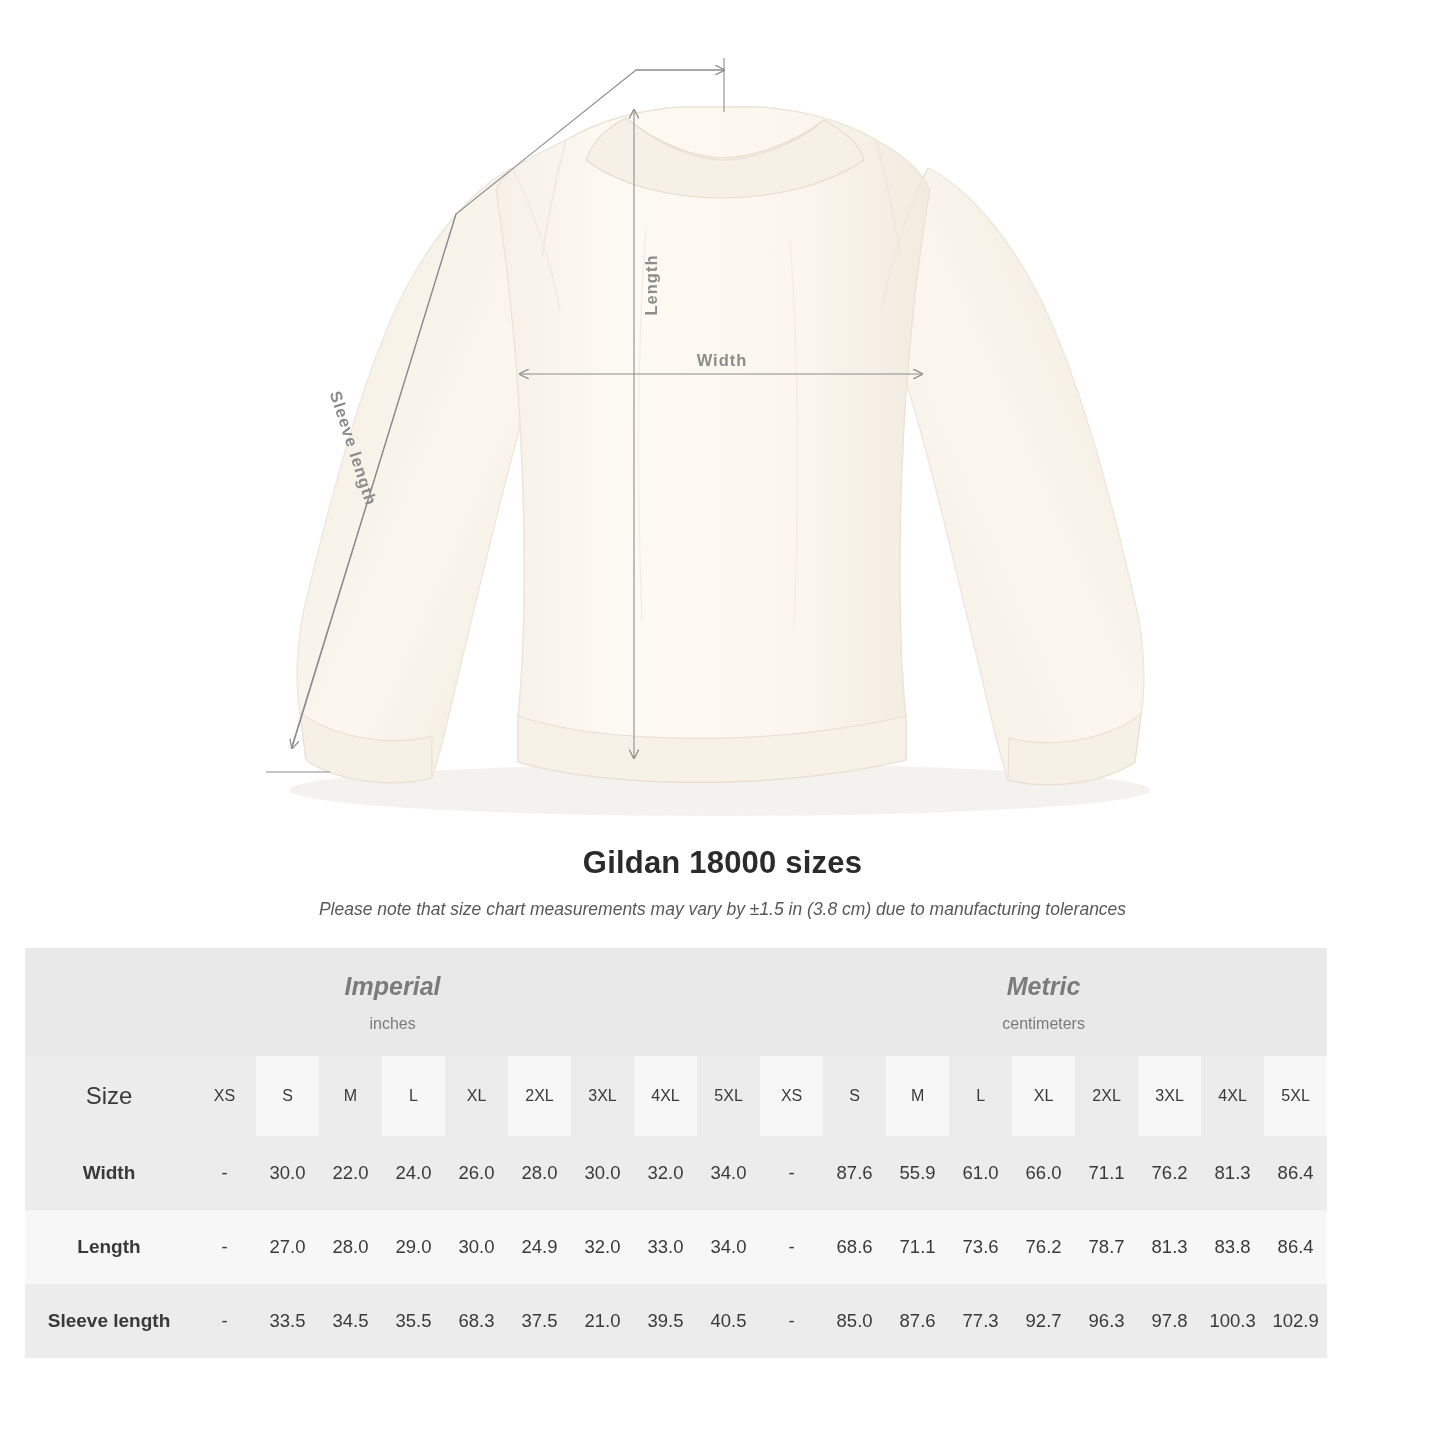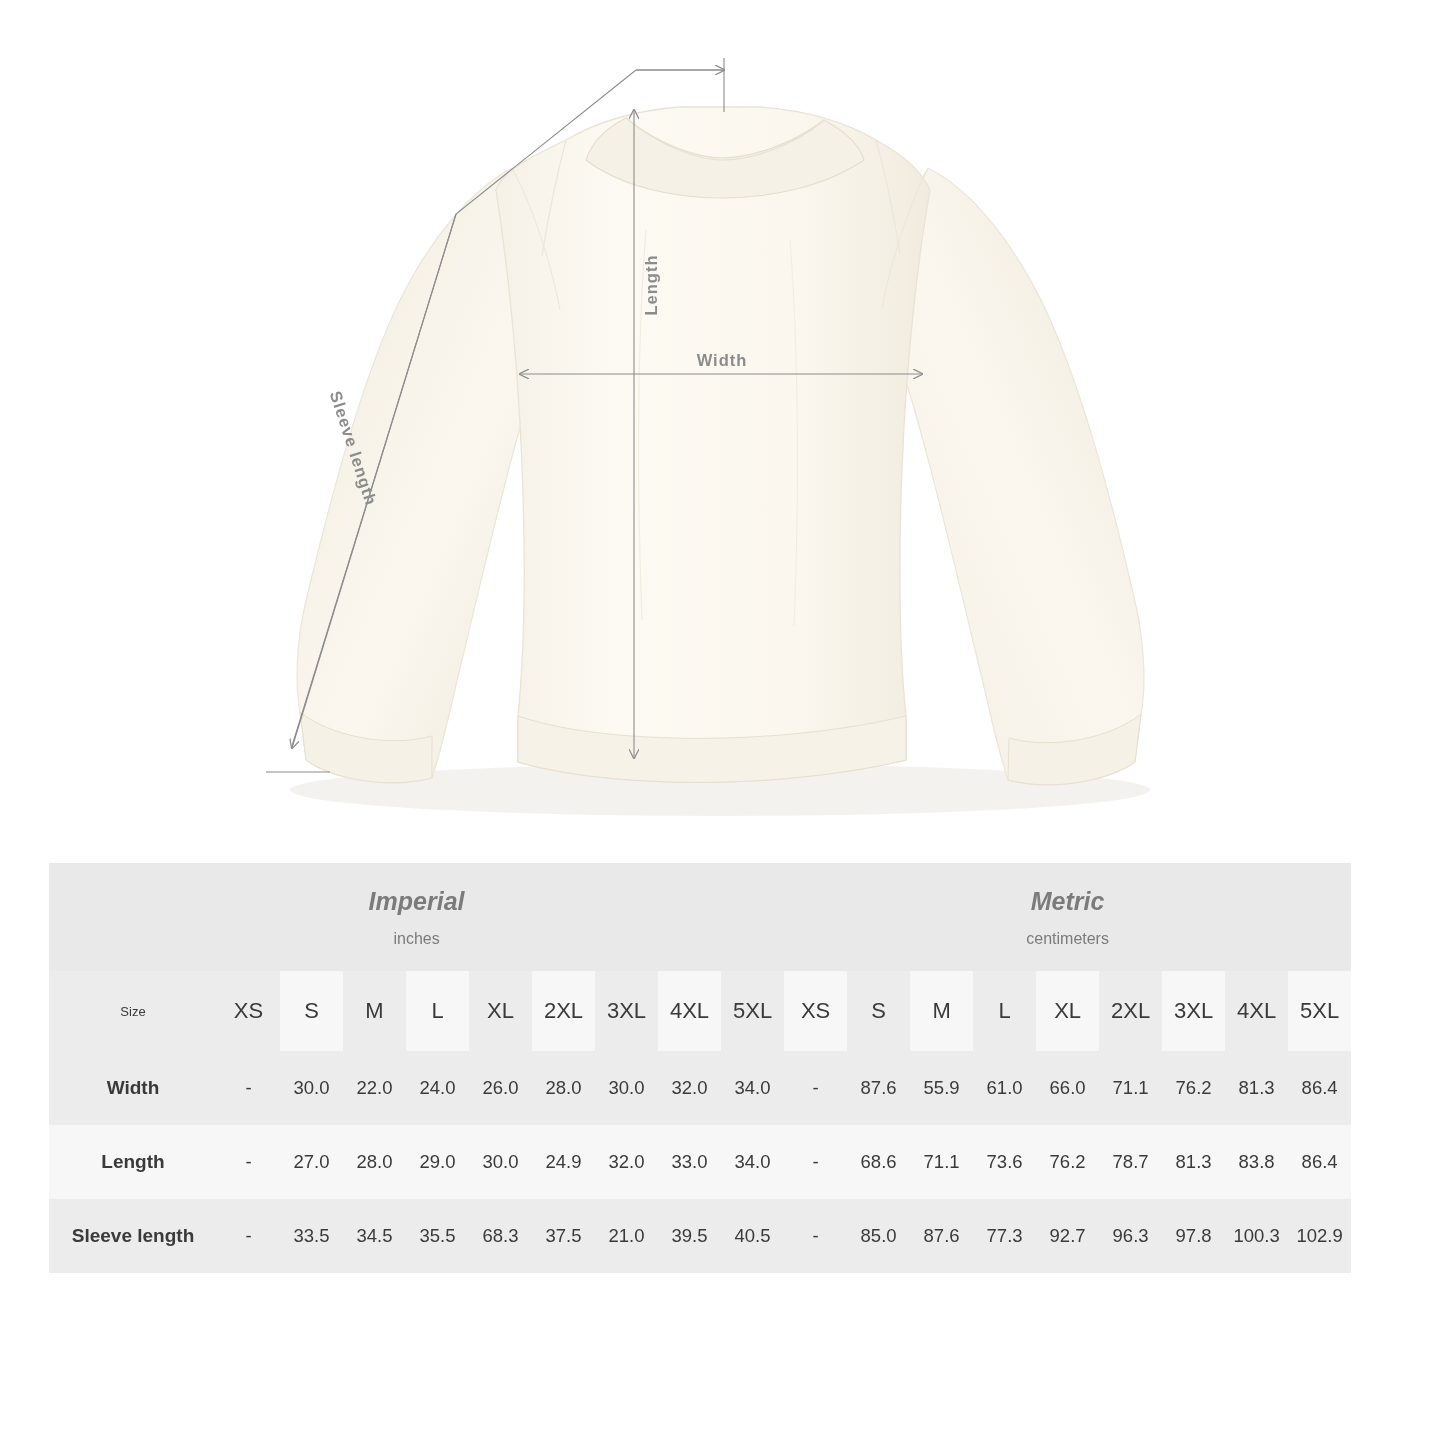--- a/index.html
+++ b/index.html
@@ -48,21 +48,21 @@
   .chart-note {
     margin-top: 18px;
     font-size: 17.5px;
     font-style: italic;
     color: #585858;
   }
 
   
   .table-wrap {
     margin-top: 28px;
-    padding: 0 49px;
+    padding: 0 25px;
     box-sizing: border-box;
     width: 1307px;
   }
   table.size-table {
     width: 100%;
     border-collapse: collapse;
     table-layout: fixed;
     font-size: 17px;
   }
   table.size-table td, table.size-table th {
@@ -89,25 +89,25 @@
     font-size: 16px;
     color: #7b7b7b;
   }
 
   
   .col-shade { background: #ececec; }
   .col-plain { background: #f7f7f7; }
 
   .hdr-row td {
     height: 78px;
-    font-size: 22px;
+    font-size: 16px;
     font-weight: bold;
     color: #3a3a3a;
   }
-  .hdr-row td.label-cell { font-size: 13px; }
+  .hdr-row td.label-cell { font-size: 24px; }
 
   .data-row td {
     height: 72px;
     font-size: 18.5px;
     color: #3a3a3a;
   }
   .data-row td.label-cell {
     font-weight: bold;
     font-size: 19px;
   }
@@ -205,20 +205,24 @@
         <line x1="456" y1="214" x2="292" y2="748" marker-end="url(#arrHead)"></line>
         <line x1="266" y1="772" x2="330" y2="772"></line>
       </g>
 
       <text x="657" y="285" transform="rotate(-90 657 285)" font-family="Liberation Sans, sans-serif" font-size="16.5" font-weight="bold" fill="#8c8c8c" text-anchor="middle" letter-spacing="1">Length</text>
       <text x="722" y="366" font-family="Liberation Sans, sans-serif" font-size="16.5" font-weight="bold" fill="#8c8c8c" text-anchor="middle" letter-spacing="1">Width</text>
       <text x="348" y="450" transform="rotate(72 348 450)" font-family="Liberation Sans, sans-serif" font-size="16.5" font-weight="bold" fill="#8c8c8c" text-anchor="middle" letter-spacing="1">Sleeve length</text>
     </svg>
   </div>
 
+  <div class="title-block">
+    <div class="chart-title">Gildan 18000 sizes</div>
+    <div class="chart-note">Please note that size chart measurements may vary by ±1.5 in (3.8 cm) due to manufacturing tolerances</div>
+  </div>
 
   <div class="table-wrap">
     <table class="size-table">
       <colgroup>
         <col class="label-col">
         <col class="size-col">
           <col class="size-col">
           <col class="size-col">
           <col class="size-col">
         <col class="size-col">

